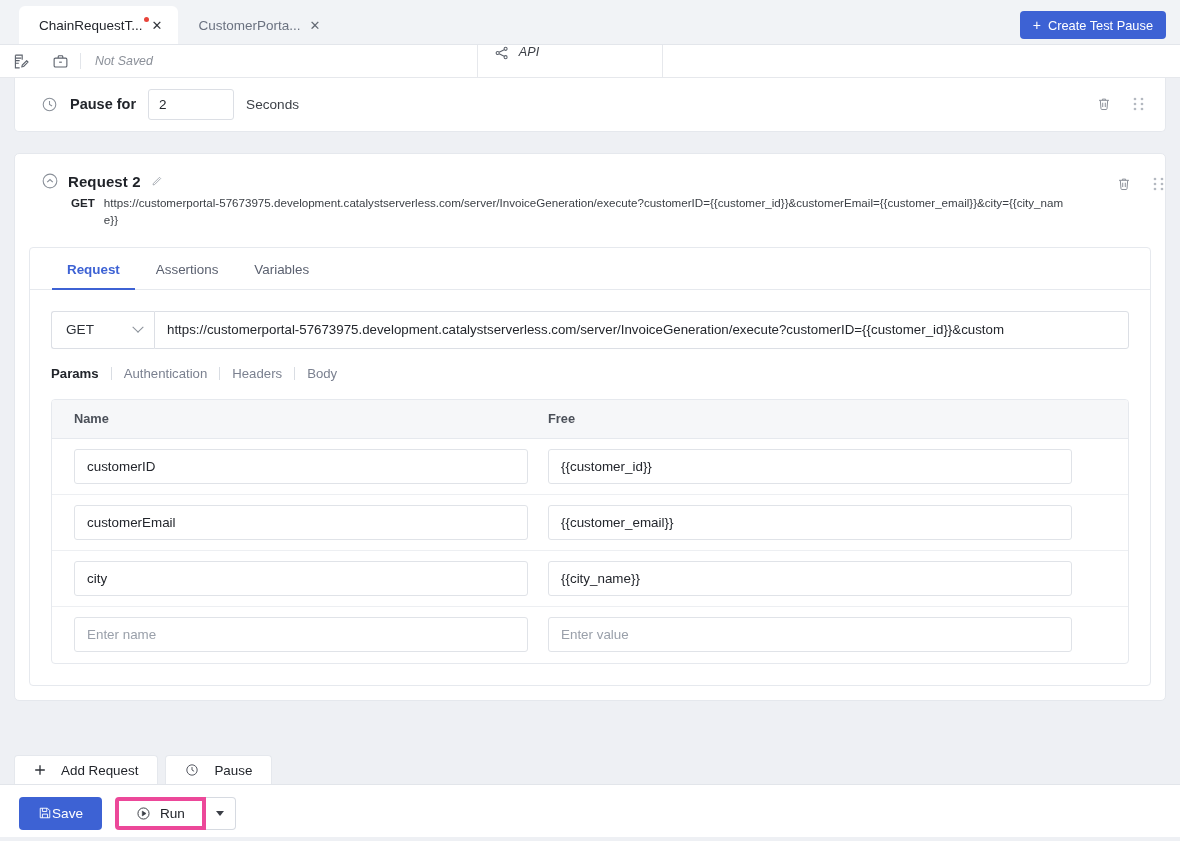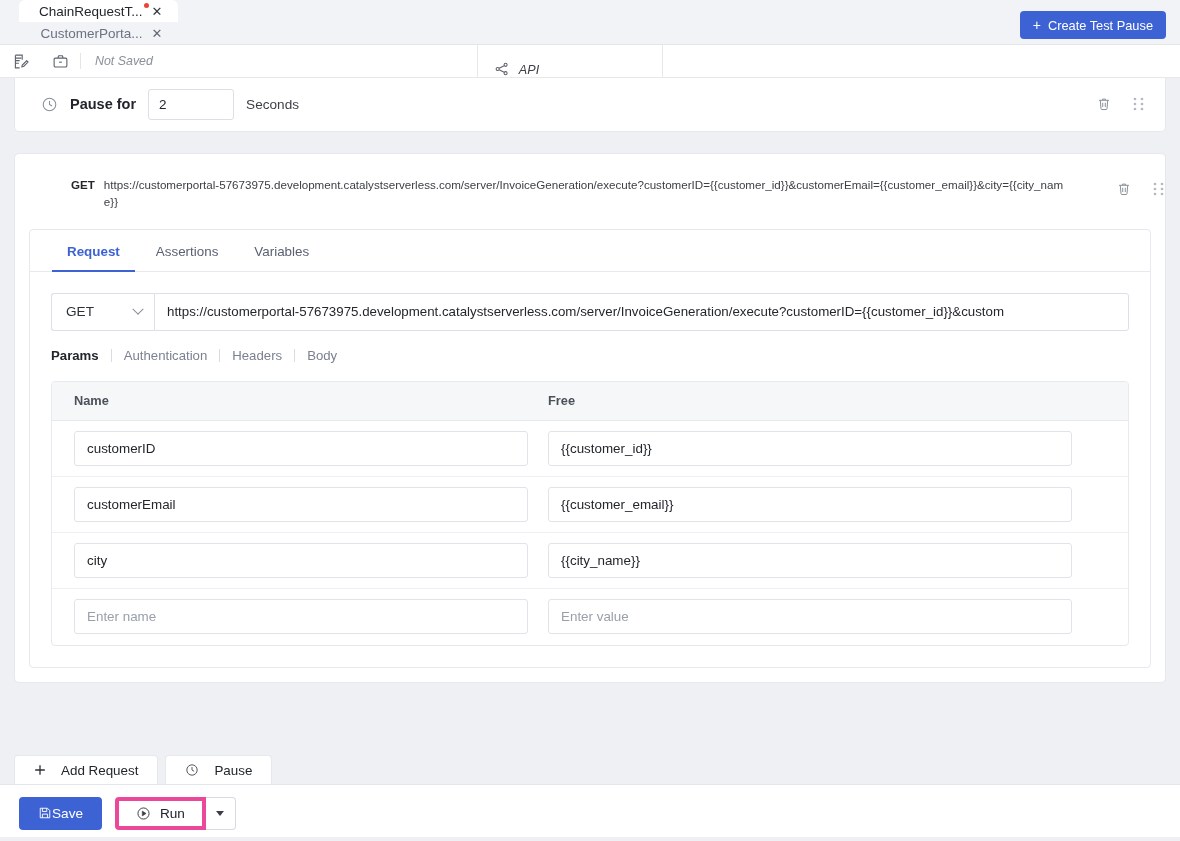--- a/index.html
+++ b/index.html
@@ -10,21 +10,21 @@
     color: #2f3137;
     overflow: hidden;
   }
   .app { width: 1180px; height: 841px; position: relative; display: flex; flex-direction: column; background:#eef0f4; }
 
   
   .tabbar {
     height: 45px; background: #f1f3f6; display: flex; align-items: flex-end;
     position: relative; flex: 0 0 45px; border-bottom: 1px solid #e3e6eb;
   }
-  .tabs { display: flex; align-items: flex-end; height: 100%; padding-left: 19px; flex-direction: column; }
+  .tabs { display: flex; align-items: flex-end; height: 100%; padding-left: 19px; }
   .tab {
     height: 38px; display: flex; align-items: center; gap: 4px;
     padding: 0 14px 0 20px; font-size: 13.5px; color: #6b7280;
     border-radius: 6px 6px 0 0; position: relative; cursor: pointer;
     white-space: nowrap;
   }
   .tab.active { background: #ffffff; color: #23262c; }
   .tab-label { position: relative; padding-right: 3px; font-size: 13.5px; }
   .tab.active .tab-label { color: #23262c; }
   .dirty-dot {
@@ -44,21 +44,21 @@
 
   
   .toolbar {
     height: 33px; background: #ffffff; display: flex; align-items: stretch;
     flex: 0 0 33px; border-bottom: 1px solid #e6e8ec; font-size: 12.6px; font-style: italic;
   }
   .tb-icon { width: 40px; display: flex; align-items: center; justify-content: center; cursor: pointer; }
   .tb-sep { width: 1px; background: #e2e5ea; margin: 8px 0; }
   .tb-text { display: flex; align-items: center; padding: 0 14px; color: #8b9099; font-size: 12.4px; }
   .tb-cell {
-    display: flex; align-items: flex-end; gap: 9px; padding: 0 16px;
+    display: flex; align-items: flex-start; gap: 9px; padding: 0 16px;
     border-left: 1px solid #e6e8ec; color: #3b3f46; cursor: pointer;
   }
   .tb-spacer-l { flex: 0 0 310px; }
   .tb-cell.api { flex: 0 0 185px; }
   .tb-tail { flex: 1; border-left: 1px solid #e6e8ec; }
 
   
   .body-area {
     flex: 1; background: #eef0f4; position: relative; overflow: hidden;
     padding: 0 14px;
@@ -282,20 +282,34 @@
               <circle cx="10" cy="8" r="1.35"></circle>
             <circle cx="3" cy="13" r="1.35"></circle>
               <circle cx="10" cy="13" r="1.35"></circle>
           </svg>
         </span>
       </div>
     </div>
 
     <div class="card req-card">
       <div class="req-head">
+        <div class="req-title-row">
+          <span>
+            <svg width="18" height="18" viewBox="0 0 20 20" fill="none" stroke="#8a9099" stroke-width="1.2">
+              <circle cx="10" cy="10" r="7.6"></circle>
+                <path d="M6.9 11.3L10 8.3l3.1 3" stroke-width="1.3"></path>
+            </svg>
+          </span>
+          <span class="req-title">Request 2</span>
+          <span>
+            <svg width="13" height="13" viewBox="0 0 20 20" fill="none" stroke="#9aa0a9" stroke-width="1.3">
+              <path d="M14.6 3.6l1.8 1.8-9.3 9.3-2.4.6.6-2.4z"></path>
+            </svg>
+          </span>
+        </div>
         <div class="req-url-row">
           <span class="req-method">GET</span>
           <span class="req-url">https://customerportal-57673975.development.catalystserverless.com/server/InvoiceGeneration/execute?customerID={{customer_id}}&amp;customerEmail={{customer_email}}&amp;city={{city_name}}</span>
         </div>
         <div class="req-actions">
           <span class="act-icon">
             <svg width="16" height="16" viewBox="0 0 20 20" fill="none" stroke="#8b9099" stroke-width="1.25">
               <path d="M3.8 5.4h12.4"></path>
                 <path d="M8 5.4V3.9h4v1.5"></path>
               <path d="M5.4 5.4l.8 10.3c0 .7.6 1.2 1.3 1.2h5c.7 0 1.3-.5 1.3-1.2l.8-10.3"></path>

